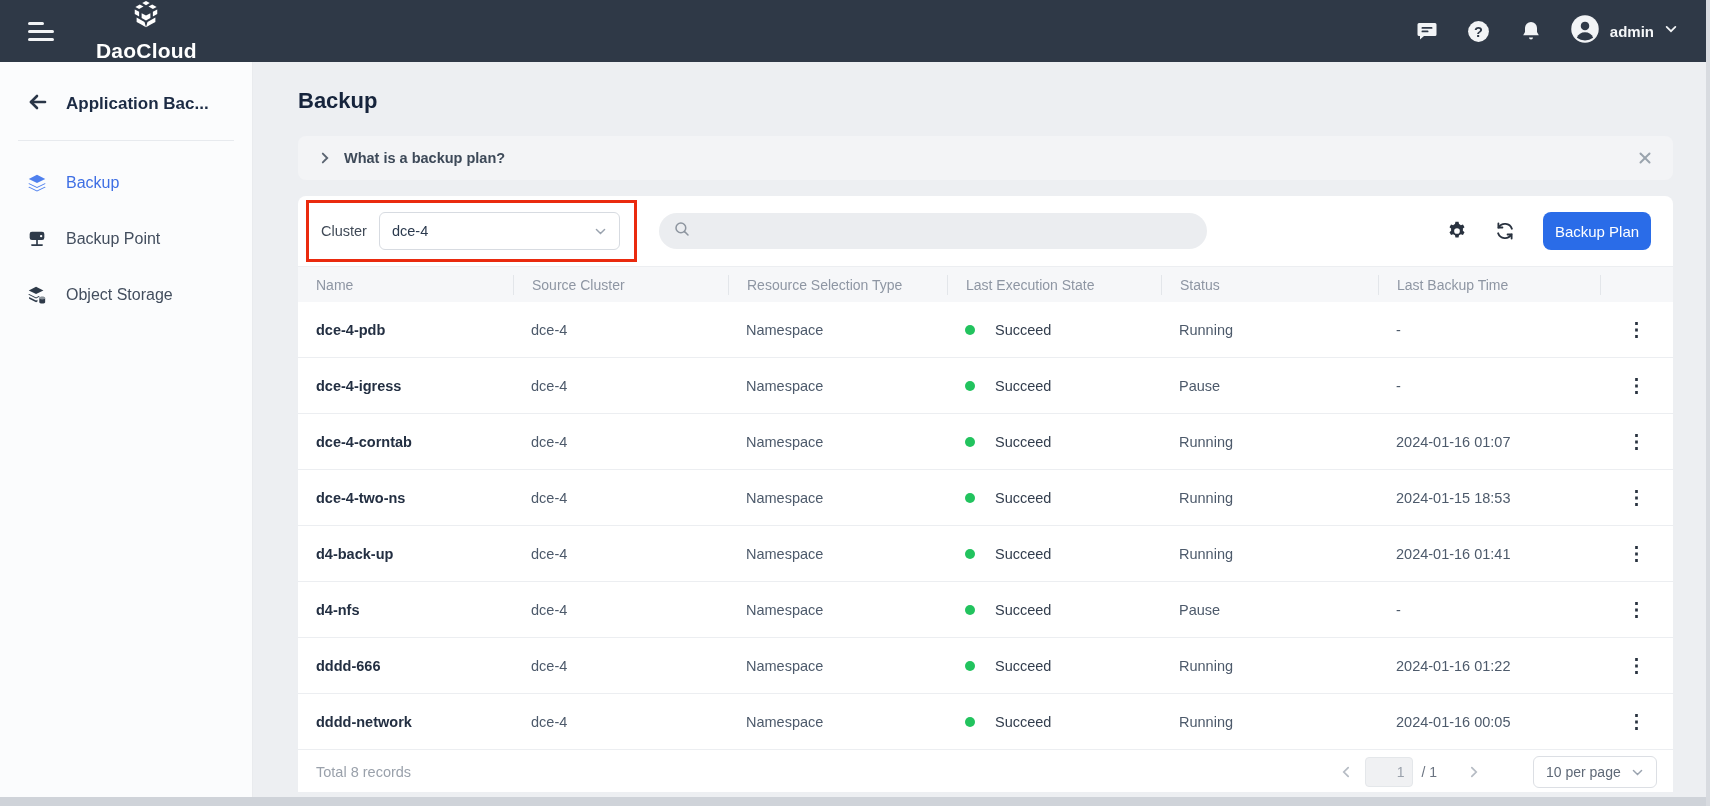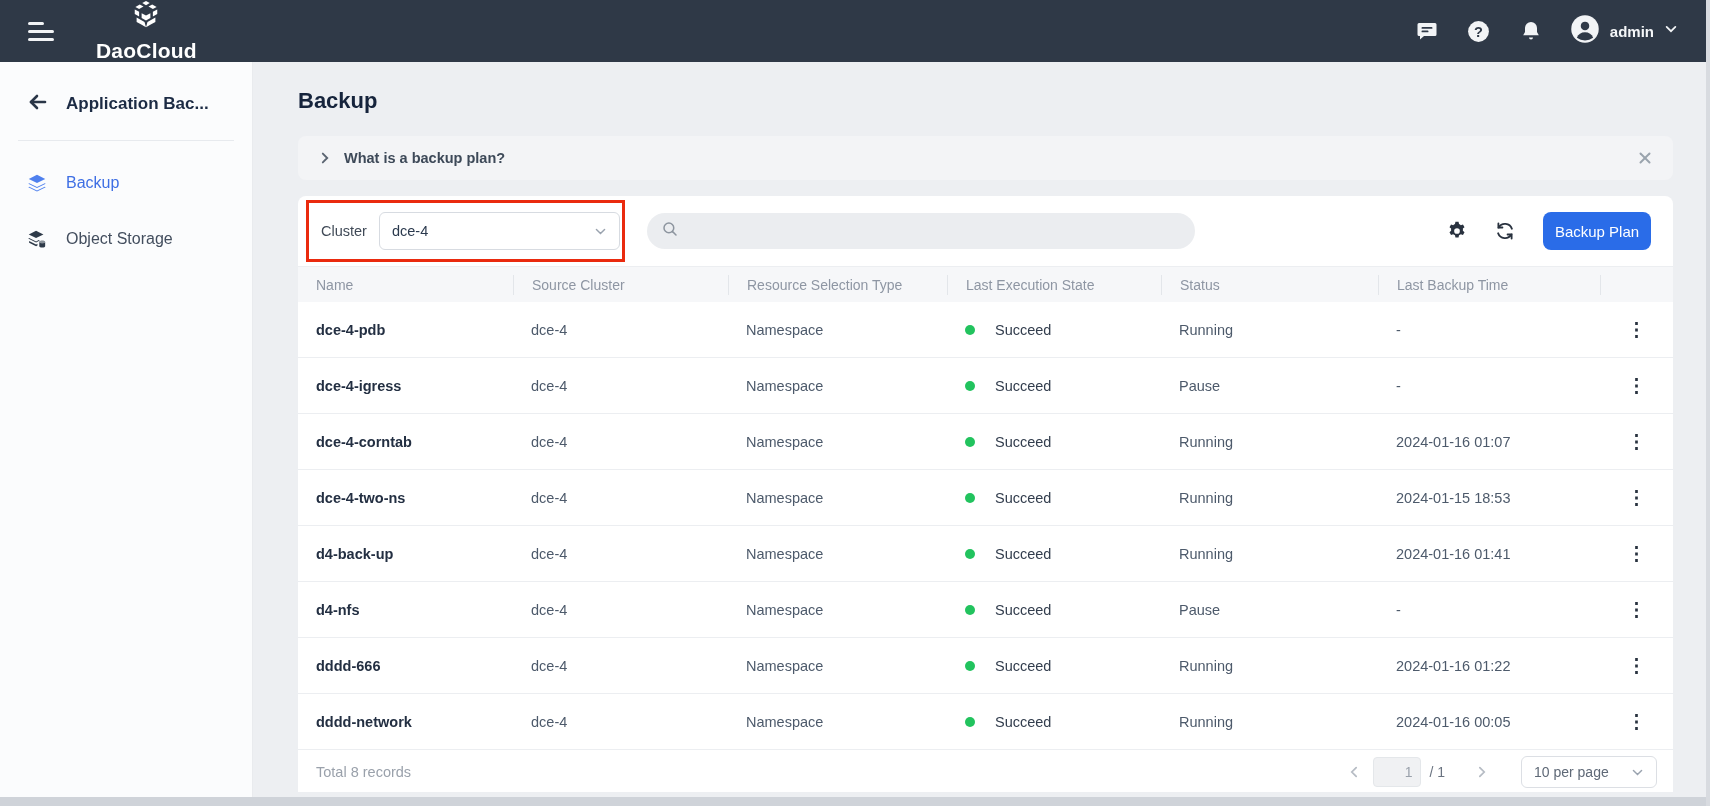--- a/index.html
+++ b/index.html
@@ -38,21 +38,21 @@
   .page-title { font-size:22px; font-weight:700; color:#16243c; margin-top:26px; }
 
   .banner { margin-top:22px; height:44px; background:#f3f4f6; border-radius:8px; display:flex; align-items:center; padding:0 20px; }
   .banner-chevron { color:#5b6572; margin-right:12px; display:flex; cursor:pointer; }
   .banner-text { font-size:14.5px; font-weight:700; color:#3d4958; }
   .banner-close { margin-left:auto; color:#9aa3ad; cursor:pointer; display:flex; }
 
   
   .card { margin-top:16px; background:#fff; border-radius:8px 8px 0 0; height:596px; display:flex; flex-direction:column; }
   .filter-row { display:flex; align-items:center; padding:12px 22px 12px 8px; height:70px; flex:none; }
-  .cluster-group { display:flex; align-items:center; border:3px solid #ea2a0e; padding:9px 2px 9px 12px; }
+  .cluster-group { display:flex; align-items:center; border:3px solid #ea2a0e; padding:9px 14px 9px 12px; }
   .cluster-label { font-size:14.5px; color:#404a57; margin-right:12px; }
   .cluster-select { width:241px; height:38px; background:#fff; border:1px solid #d7dbe1; border-radius:6px; display:flex; align-items:center; padding:0 12px; cursor:pointer; }
   .cluster-value { font-size:14.5px; color:#2b3a4e; }
   .cluster-select .chev { margin-left:auto; color:#9aa3af; display:flex; }
   .search-pill { margin-left:22px; width:548px; height:36px; background:#ebedf0; border-radius:18px; display:flex; align-items:center; padding:0 14px; }
   .search-pill input { border:none; outline:none; background:transparent; font-size:14px; color:#3c4654; width:100%; margin-left:10px; font-family:"Liberation Sans", sans-serif; }
   .tools { margin-left:auto; display:flex; align-items:center; gap:24px; }
   .tool-btn { width:24px; height:24px; display:flex; align-items:center; justify-content:center; color:#29323f; cursor:pointer; }
   .primary-btn { margin-left:26px; width:108px; height:38px; background:#2a6ce8; color:#fff; border:none; border-radius:8px; font-size:15px; font-family:"Liberation Sans", sans-serif; cursor:pointer; }
 
@@ -71,21 +71,21 @@
   .td.actions { display:flex; justify-content:center; }
   .kebab { color:#29323f; font-size:19px; font-weight:700; line-height:1; cursor:pointer; letter-spacing:0; padding:2px 6px; }
 
   
   .card-footer { height:44px; flex:none; display:flex; align-items:center; padding:0 16px 0 18px; }
   .total-text { font-size:14.5px; color:#9aa1ab; }
   .pager { margin-left:auto; display:flex; align-items:center; gap:0; }
   .pg-chev { color:#b6bcc4; display:flex; padding:0 12px; cursor:pointer; }
   .pg-input { width:48px; height:30px; background:#f0f1f3; border:1px solid #e4e7ea; border-radius:4px; text-align:right; padding:0 8px; font-size:14px; color:#9aa1ab; font-family:"Liberation Sans", sans-serif; }
   .pg-total { font-size:14px; color:#6a7380; margin-left:8px; }
-  .perpage { margin-left:20px; width:136px; height:32px; border:1px solid #dcdfe4; border-radius:6px; background:#fff; display:flex; align-items:center; justify-content:space-between; padding:0 12px; font-size:14px; color:#5f6977; cursor:pointer; }
+  .perpage { margin-left:40px; width:124px; height:32px; border:1px solid #dcdfe4; border-radius:6px; background:#fff; display:flex; align-items:center; justify-content:space-between; padding:0 12px; font-size:14px; color:#5f6977; cursor:pointer; }
   .perpage .chev { color:#9aa3af; display:flex; }
 
   .bottom-strip { position:absolute; left:0; bottom:0; width:100%; height:9px; background:#cfd3d9; }
 </style>
 </head>
 <body>
 
 <div class="app">
 
   <header class="topbar">
@@ -167,20 +167,30 @@
                 <path d="M12 3l9 4.5-9 4.5-9-4.5z"></path>
                 <path d="M3.5 12.2 12 16.4l8.5-4.2 1 .5-9.5 4.8L2.5 12.7z"></path>
                 <path d="M3.5 16 12 20.2 20.5 16l1 .5L12 21.3 2.5 16.5z"></path>
               </svg>
           </span>
           <span>Backup</span>
         </div>
         <div class="side-item">
           <span class="ic">
             <svg width="22" height="22" viewBox="0 0 24 24" fill="currentColor">
+                <path d="M4 6.5A2.5 2.5 0 0 1 6.5 4h11A2.5 2.5 0 0 1 20 6.5v4a2.5 2.5 0 0 1-2.5 2.5h-11A2.5 2.5 0 0 1 4 10.5zm12.5 3.6a1.3 1.3 0 1 0 0-2.6 1.3 1.3 0 0 0 0 2.6z"></path>
+                <rect x="11.1" y="13" width="1.8" height="5.5"></rect>
+                <rect x="5.5" y="17.6" width="13" height="1.9" rx="0.9"></rect>
+              </svg>
+          </span>
+          <span>Backup Point</span>
+        </div>
+        <div class="side-item">
+          <span class="ic">
+            <svg width="22" height="22" viewBox="0 0 24 24" fill="currentColor">
                 <path d="M11 3l8 4-8 4-8-4z"></path>
                 <path d="M3.4 10.8 11 14.6l3-1.5 1 .6-4 2-8.6-4.3z"></path>
                 <path d="M3.4 14.2 11 18l1.5-.8v1.9L11 19.9l-7.6-3.8z"></path>
                 <path d="M14.5 15.2c0-.8 1.4-1.4 3.2-1.4s3.2.6 3.2 1.4v4.6c0 .8-1.4 1.4-3.2 1.4s-3.2-.6-3.2-1.4z"></path>
                 <ellipse cx="17.7" cy="15.2" rx="3.2" ry="1.3" fill="#fbfcfd"></ellipse>
                 <ellipse cx="17.7" cy="15.2" rx="3.2" ry="1.3" fill="currentColor" opacity="0.55"></ellipse>
               </svg>
           </span>
           <span>Object Storage</span>
         </div>

